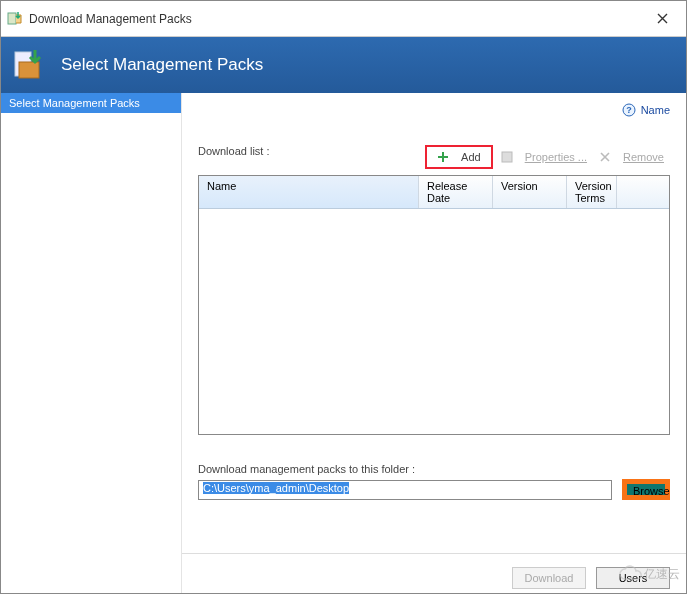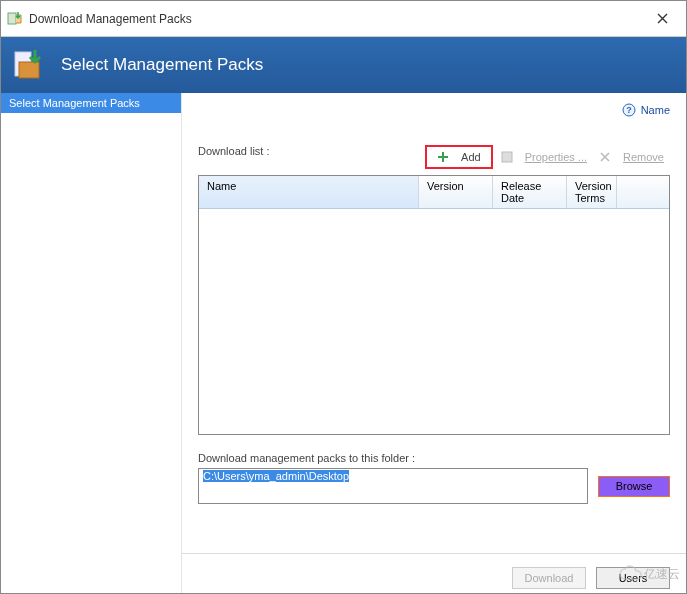--- a/index.html
+++ b/index.html
@@ -33,25 +33,25 @@
   .grid { border: 1px solid #888; margin-top: 6px; height: 260px; background: #fff; display: flex; flex-direction: column; }
   .ghead { display: flex; font-size: 11px; color: #000; background: linear-gradient(#fefefe,#e9f2fb); border-bottom: 1px solid #bcd; }
   .gcell { padding: 4px 8px; border-right: 1px solid #cfd8e2; }
   .gcell.name { flex: 1; background: linear-gradient(#e8f1fb,#d6e8fb); }
   .gcell.ver { width: 74px; }
   .gcell.rel { width: 74px; }
   .gcell.lic { width: 50px; line-height: 1.1; }
   .gcell.last { width: 52px; border-right: none; }
   .gbody { flex: 1; }
 
-  .folderlabel { font-size: 11px; color: #444; margin-top: 17px; }
+  .folderlabel { font-size: 11px; color: #444; margin-top: 28px; }
   .folderrow { display: flex; align-items: center; gap: 10px; margin-top: 4px; }
-  .folderinput { flex: 1; height: 36px; border: 1px solid #888; font-size: 11px; padding: 1px 4px; background: #fff; }
+  .folderinput { flex: 1; height: 20px; border: 1px solid #888; font-size: 11px; padding: 1px 4px; background: #fff; }
   .folderinput .selected { background: #3b8be6; color: #fff; display: inline-block; }
-  .browse { width: 72px; height: 21px; font-size: 11px; background: #8b5cf6; border: 1px solid #f97316; }
+  .browse { width: 48px; height: 21px; font-size: 11px; background: #0f766e; border: 5px solid #f97316; }
 
   .footer { position: absolute; bottom: 0; right: 0; left: 0; height: 48px; border-top: 1px solid #ddd; display: flex; align-items: center; justify-content: flex-end; gap: 10px; padding: 0 16px; }
   .footer button { width: 74px; height: 22px; font-size: 11px; background: #efefef; border: 1px solid #999; }
   .footer button[disabled] { color: #aaa; background: #f4f4f4; border-color: #ccc; }
 
   .watermark { position: absolute; right: 6px; bottom: 10px; font-size: 12px; color: #b8b8b8; display: flex; align-items: center; gap: 0; pointer-events: none; }
   .watermark svg { opacity: .55; }
 </style>
 </head>
 <body>
@@ -121,22 +121,22 @@
         <svg class="ticon" viewBox="0 0 12 12">
             <path d="M2 2 L10 10 M10 2 L2 10" stroke="#bbb" stroke-width="1.6"></path>
           </svg>
         <span>Remove</span>
       </span>
     </div>
 
     <div class="grid">
       <div class="ghead">
         <div class="gcell name">Name</div>
+        <div class="gcell rel">Release Date</div>
         <div class="gcell ver">Version</div>
-        <div class="gcell rel">Release Date</div>
         <div class="gcell lic">Version Terms</div>
         <div class="gcell last"></div>
       </div>
       <div class="gbody"></div>
     </div>
 
     <div class="folderlabel">Download management packs to this folder :</div>
     <div class="folderrow">
       <div class="folderinput">
         <span class="selected">C:\Users\yma_admin\Desktop</span>

